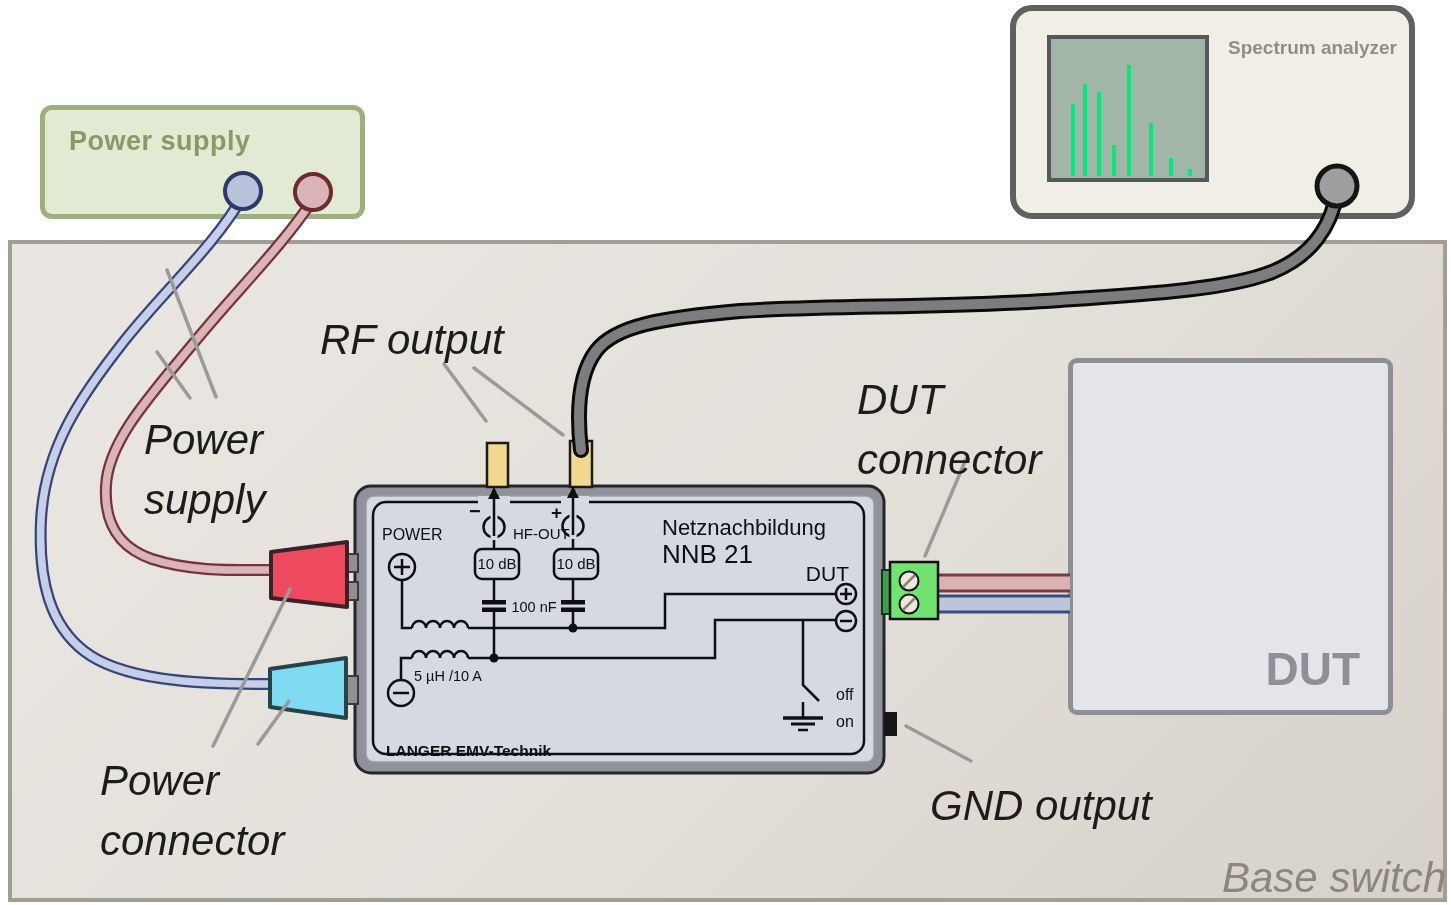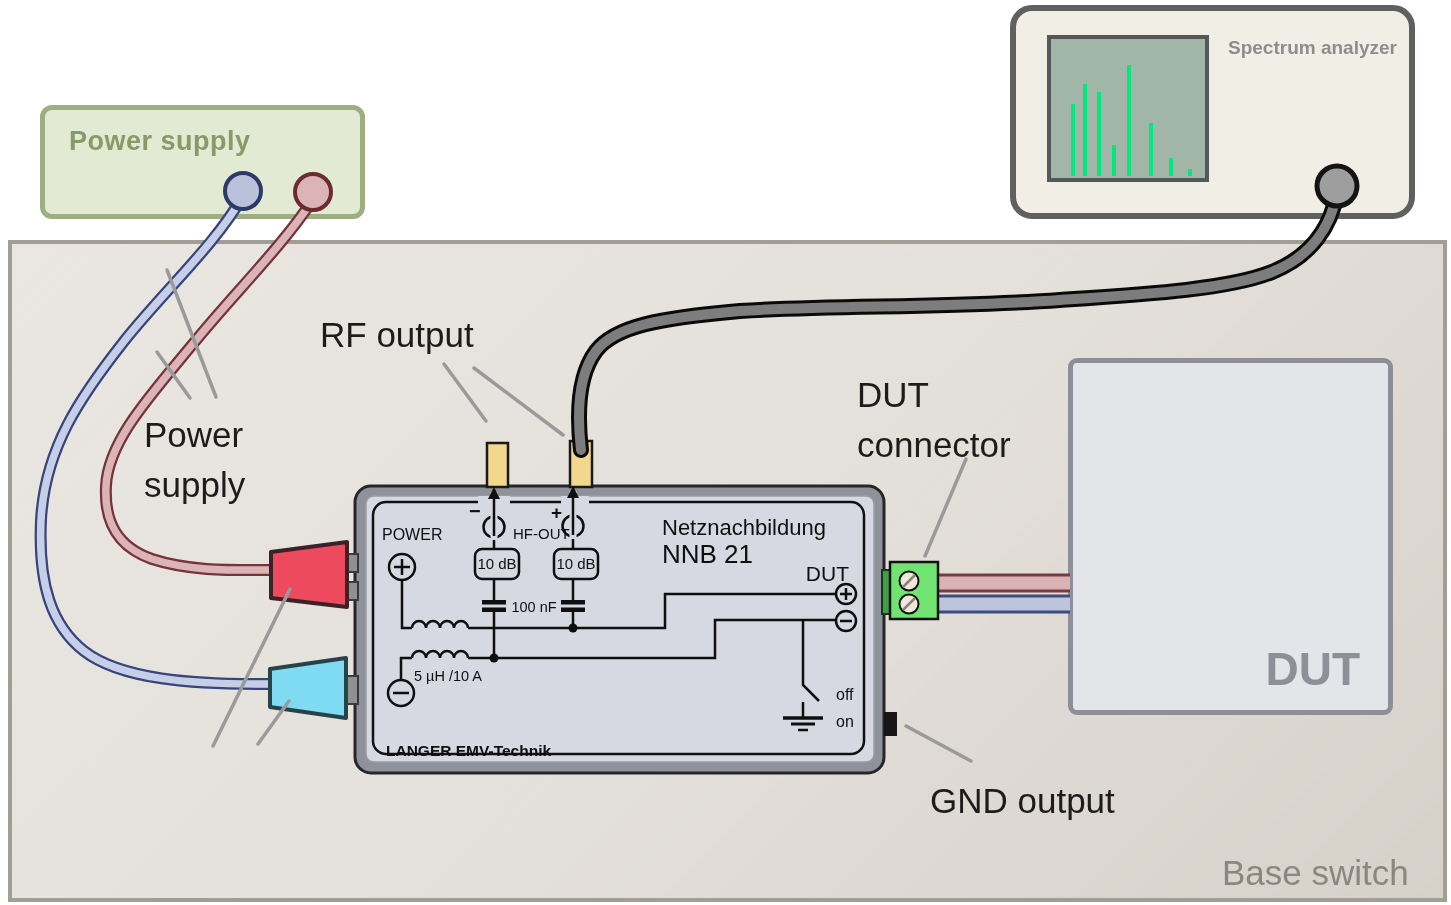--- a/index.html
+++ b/index.html
@@ -20,21 +20,21 @@
     background:#a2b6a8;border:4px solid #53585a;}
   #bars{position:absolute;left:2px;right:2px;top:2px;bottom:2px;}
   .sbar{position:absolute;bottom:0;width:4px;}
   #analyzer .title{position:absolute;left:212px;top:24px;width:180px;
     font-size:19px;font-weight:bold;color:#8d8d8d;line-height:1.4;}
   
   #dutbox{position:absolute;left:1068px;top:358px;width:315px;height:347px;
     background:#e3e5e9;border:5px solid #8e8e96;border-radius:9px;}
   #dutbox .title{position:absolute;right:28px;bottom:14px;font-size:46px;font-weight:bold;color:#8f9097;}
   
-  .biglabel{position:absolute;font-size:35px;color:#1c1c1c;line-height:1.42;z-index:5;}
+  .biglabel{position:absolute;font-size:42px;color:#1c1c1c;line-height:1.42;z-index:5;font-style:italic;}
   #lbl-rf{left:320px;top:310px;}
   #lbl-ps{left:144px;top:410px;width:150px;}
   #lbl-dutconn{left:857px;top:370px;width:210px;}
   #lbl-pc{left:100px;top:751px;width:220px;}
   #lbl-gnd{left:930px;top:776px;}
   #lbl-base{left:1222px;top:848px;color:#8b867e;}
   svg{position:absolute;left:0;top:0;z-index:3;}
   text{font-family:"Liberation Sans",sans-serif;fill:#0f0f0f;}
 </style>
 </head>
@@ -205,15 +205,16 @@
       <path d="M 966,459 L 925,556"></path>
       <path d="M 906,726 L 971,761"></path>
       <path d="M 290,589 L 213,746"></path>
       <path d="M 289,701 L 258,744"></path>
     </g>
   </svg>
 
   <div class="biglabel" id="lbl-rf">RF output</div>
   <div class="biglabel" id="lbl-ps">Power supply</div>
   <div class="biglabel" id="lbl-dutconn">DUT connector</div>
+  <div class="biglabel" id="lbl-pc">Power connector</div>
   <div class="biglabel" id="lbl-gnd">GND output</div>
   <div class="biglabel" id="lbl-base">Base switch</div>
 </div>
 
 </body></html>

